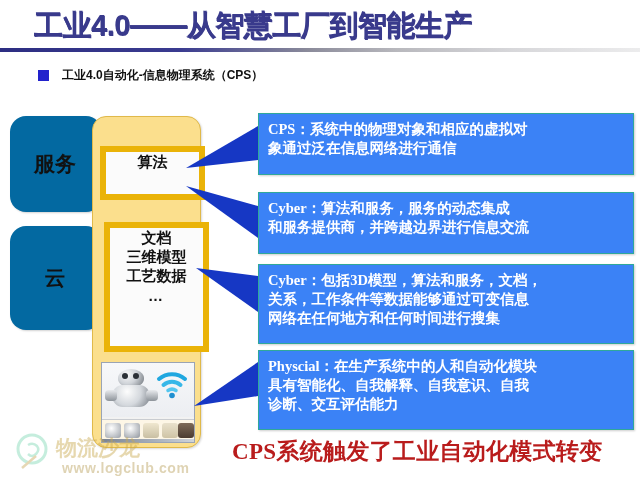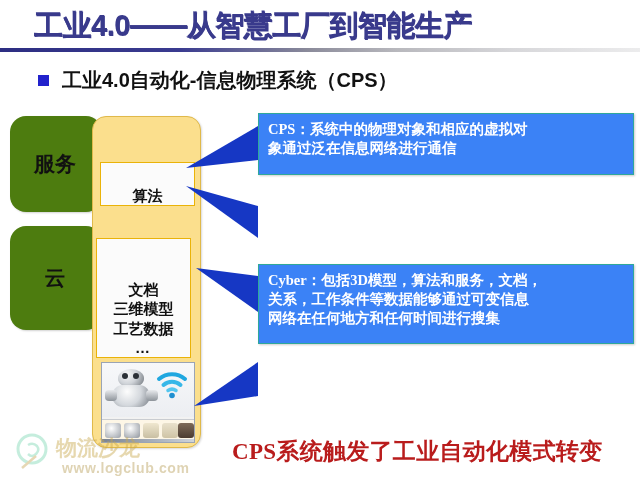--- a/index.html
+++ b/index.html
@@ -50,30 +50,30 @@
   }
   #subhead-bullet {
     width: 11px;
     height: 11px;
     background: #2222cc;
     margin-right: 13px;
     flex: 0 0 auto;
   }
   #subhead-text {
     font-family: "Liberation Sans", "DejaVu Sans", sans-serif;
-    font-size: 20px;
+    font-size: 12px;
     font-weight: bold;
     color: #111111;
     white-space: nowrap;
   }
 
   
   .green-box {
     position: absolute;
-    background: #4d7c0f;
+    background: #0369a1;
     border-radius: 16px;
     box-shadow: 1px 1px 2px rgba(0,0,0,0.18);
     display: flex;
     align-items: center;
   }
   .green-label {
     font-family: "Liberation Sans", "DejaVu Sans", sans-serif;
     font-size: 21px;
     font-weight: bold;
     color: #111111;
@@ -93,25 +93,24 @@
     background: #fbdf8d;
     border: 1px solid #e0b94a;
     border-radius: 14px;
     box-shadow: 1px 1px 2px rgba(0,0,0,0.15);
   }
 
   
   .white-card {
     position: absolute;
     background: #fbfbfb;
-    border: 1px solid #eab308;
+    border: 6px solid #eab308;
     display: flex;
-    align-items: flex-end;
+    align-items: flex-start;
     justify-content: center;
-    margin-top: 16px;
   }
   .card-text {
     font-family: "Liberation Sans", "DejaVu Sans", sans-serif;
     font-size: 15px;
     font-weight: bold;
     color: #111111;
     text-align: center;
     line-height: 1.28;
   }
   .card-text .ell {
@@ -285,21 +284,21 @@
     <div class="green-label">云</div>
   </div>
 
 
   <div id="yellow-col"></div>
 
   <div class="white-card" style="left:100px; top:146px; width:93px; height:42px;">
     <div class="card-text">算法</div>
   </div>
 
-  <div class="white-card" style="left:96px; top:222px; width:93px; height:118px;">
+  <div class="white-card" style="left:104px; top:222px; width:93px; height:118px;">
     <div class="card-text">
       <div>文档</div>
       <div>三维模型</div>
       <div>工艺数据</div>
       <div class="ell">…</div>
     </div>
   </div>
 
   <div id="pic-card">
     <div id="pic-main">
@@ -333,29 +332,42 @@
     <polygon points="258,362 258,396 194,406" fill="#1637c4"></polygon>
   </svg>
 
   <div class="callout" style="left:258px; top:113px; width:376px; height:62px;">
     <div class="callout-text">
       <div>CPS：系统中的物理对象和相应的虚拟对</div>
       <div>象通过泛在信息网络进行通信</div>
     </div>
   </div>
 
+  <div class="callout" style="left:258px; top:192px; width:376px; height:62px;">
+    <div class="callout-text">
+      <div>Cyber：算法和服务，服务的动态集成</div>
+      <div>和服务提供商，并跨越边界进行信息交流</div>
+    </div>
+  </div>
 
   <div class="callout" style="left:258px; top:264px; width:376px; height:80px;">
     <div class="callout-text">
       <div>Cyber：包括3D模型，算法和服务，文档，</div>
       <div>关系，工作条件等数据能够通过可变信息</div>
       <div>网络在任何地方和任何时间进行搜集</div>
     </div>
   </div>
 
+  <div class="callout" style="left:258px; top:350px; width:376px; height:80px;">
+    <div class="callout-text">
+      <div>Physcial：在生产系统中的人和自动化模块</div>
+      <div>具有智能化、自我解释、自我意识、自我</div>
+      <div>诊断、交互评估能力</div>
+    </div>
+  </div>
 
   <div id="caption">CPS系统触发了工业自动化模式转变</div>
 
   <div id="watermark">
     <svg id="wm-mark" viewBox="0 0 40 40">
       <circle cx="18" cy="17" r="14" fill="none" stroke="#7fd9b5" stroke-width="3"></circle>
       <path d="M14 13 q5 -3 9 1 q3 4 -1 8 q-4 4 -8 0" fill="none" stroke="#7fd9b5" stroke-width="2.5"></path>
       <line x1="8" y1="36" x2="22" y2="24" stroke="#c8a85a" stroke-width="2.5"></line>
     </svg>
     <div id="wm-text">物流沙龙</div>

